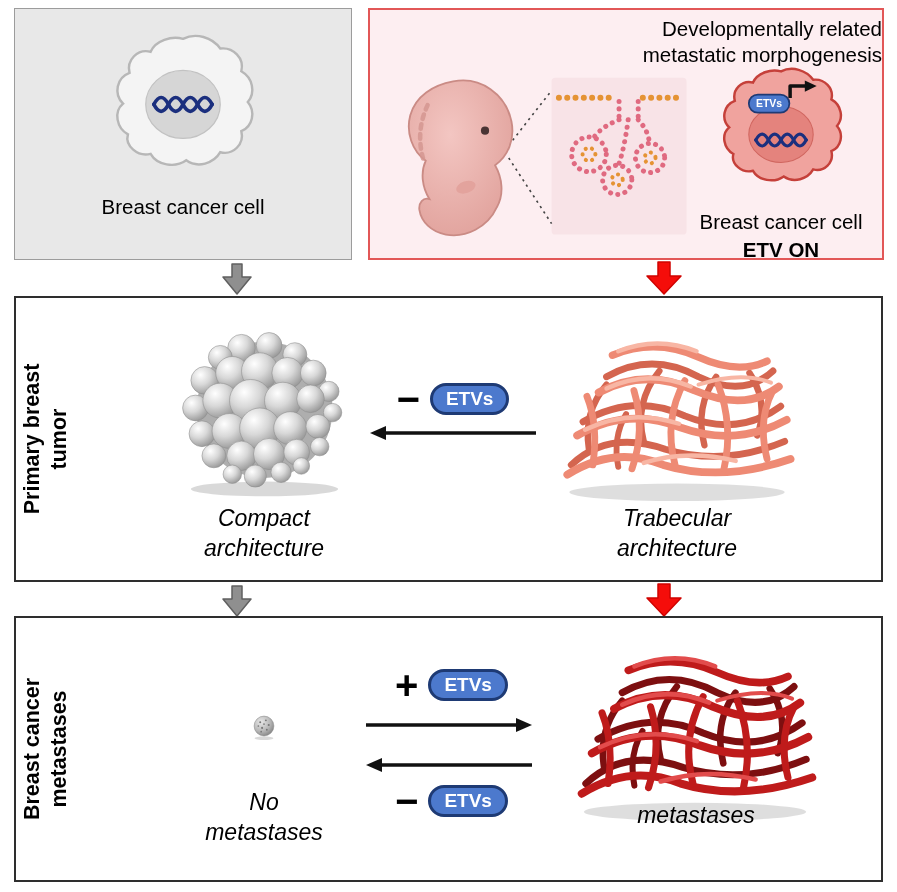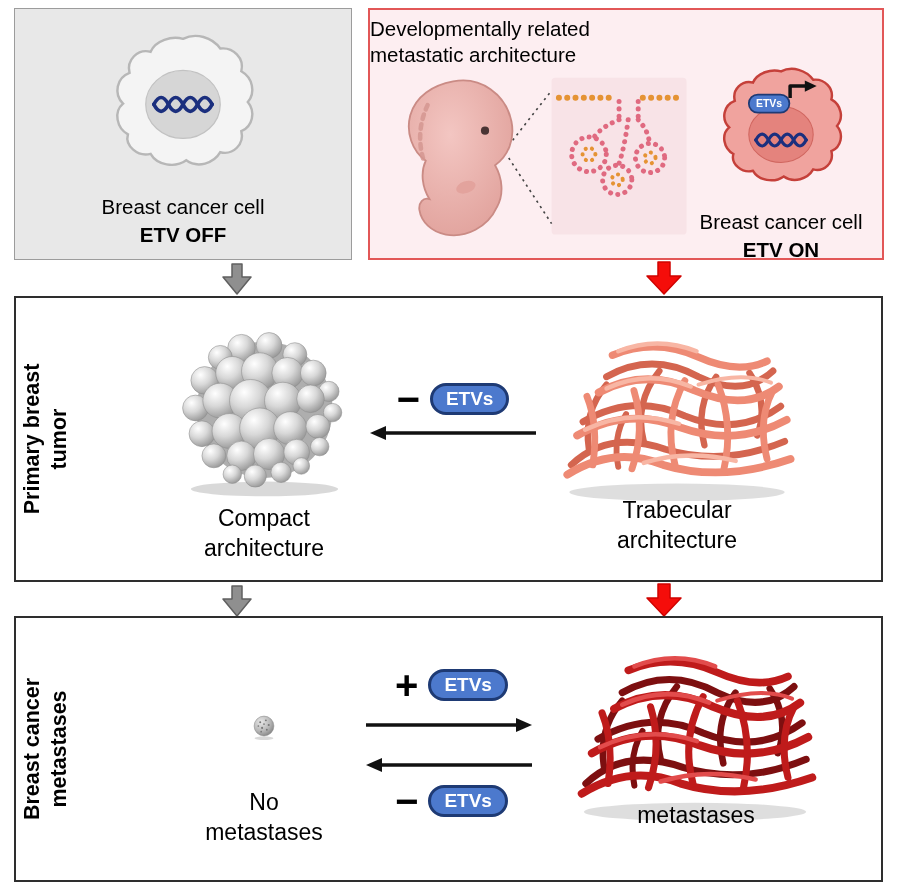--- a/index.html
+++ b/index.html
@@ -6,37 +6,37 @@
   .page{position:relative;width:897px;height:892px;background:#fff;
         font-family:"Liberation Sans",sans-serif;color:#000;overflow:hidden;}
   text{font-family:"Liberation Sans",sans-serif;}
 
   
   .panel-off{position:absolute;left:14px;top:8px;width:338px;height:252px;
              background:#e8e8e8;border:1.5px solid #9c9c9c;box-sizing:border-box;
              display:flex;flex-direction:column;align-items:center;}
   .panel-on{position:absolute;left:368px;top:8px;width:516px;height:252px;
             background:#fdeef1;border:2px solid #e25757;box-sizing:border-box;}
-  .ptitle{position:absolute;top:6px;left:0;right:0;text-align:left;
+  .ptitle{position:absolute;top:6px;left:0;right:0;text-align:right;
           font-size:20.5px;line-height:1.28;}
   .pcap{font-size:20.5px;line-height:1.38;text-align:center;}
   .pcap .state{font-weight:bold;}
   .cell-col{position:absolute;right:12px;top:46px;width:178px;text-align:center;}
   .illus{position:absolute;left:12px;top:56px;}
 
   
   .secbox{position:absolute;left:14px;width:869px;background:#fff;
           border:2px solid #2e2e2e;box-sizing:border-box;}
   .box-primary{top:296px;height:286px;}
   .box-meta{top:616px;height:266px;}
   .side-label{position:absolute;left:30px;top:50%;
               transform:translate(-50%,-50%) rotate(-90deg);
               text-align:center;font-weight:bold;font-size:21.5px;
               line-height:1.25;white-space:nowrap;}
-  .cap{position:absolute;text-align:center;font-size:23px;line-height:1.32;}
+  .cap{position:absolute;text-align:center;font-size:23px;line-height:1.32;font-style:italic;}
 
   
   .ctrl-row{position:absolute;display:flex;align-items:center;
             justify-content:center;gap:10px;}
   .sign{font-size:40px;font-weight:900;line-height:0.85;}
   .pill{display:inline-block;background:#4c79cd;border:3px solid #1e3a74;
         border-radius:16px;color:#fff;font-weight:bold;font-size:19px;
         padding:2px 13px;line-height:1.15;}
   .abs{position:absolute;}
 
@@ -101,28 +101,27 @@
   </svg>
 
   <div class="panel-off">
     <svg viewBox="0 0 200 200" width="162" height="162" style="margin-top:12px">
       <use href="#cellblob" style="fill:#f4f4f4;stroke:#b7b7b7;stroke-width:3"></use>
       <ellipse cx="100" cy="103" rx="46" ry="42" fill="#d6d6d6" stroke="#c2c2c2" stroke-width="1.5"></ellipse>
       <use href="#dna" x="64" y="103"></use>
     </svg>
     <div class="pcap" style="margin-top:10px">
       <div>Breast cancer cell</div>
-      <div class="state">ETV OFF</div>
     </div>
   </div>
 
   <div class="panel-on">
     <div class="ptitle">
       <div>Developmentally related</div>
-      <div>metastatic architecture</div>
+      <div>metastatic morphogenesis</div>
     </div>
 
     <svg class="illus" viewBox="0 0 340 200" width="310" height="184">
       <rect x="186" y="12" width="148" height="172" rx="4" fill="#f8e3e7"></rect>
       <line x1="139" y1="86" x2="186" y2="26" stroke="#444" stroke-width="1.8" stroke-dasharray="2.5 4.5"></line>
       <line x1="139" y1="100" x2="186" y2="172" stroke="#444" stroke-width="1.8" stroke-dasharray="2.5 4.5"></line>
       <g>
         <path d="M78,16 C108,10 136,30 142,60 C146,80 138,98 124,108 C132,122 134,140 126,154 C116,176 92,188 70,184 C54,181 43,170 41,157 C40,149 45,143 52,145 C44,132 42,116 48,103 C33,92 26,72 31,53 C37,32 56,20 78,16 Z" fill="url(#emb)" stroke="#ca8b85" stroke-width="2"></path>
         <path d="M50,42 Q36,72 46,104" fill="none" stroke="#d59790" stroke-width="5" stroke-dasharray="5 6" stroke-linecap="round" opacity="0.85"></path>
         <ellipse cx="92" cy="132" rx="11" ry="6.5" fill="#e3a39d" transform="rotate(-18 92 132)"></ellipse>
@@ -216,21 +215,21 @@
       </g>
     </svg>
     <div class="cap" style="left:128px;top:205px;width:240px">
       <div>Compact</div>
       <div>architecture</div>
     </div>
 
     <svg class="abs net-salmon" style="left:520px;top:22px" viewBox="0 0 260 190" width="282" height="186">
       <use href="#net"></use>
     </svg>
-    <div class="cap" style="left:525px;top:197px;width:272px">
+    <div class="cap" style="left:525px;top:205px;width:272px">
       <div>Trabecular</div>
       <div>architecture</div>
     </div>
 
     <div class="ctrl-row" style="left:352px;top:84px;width:170px">
       <span class="sign">−</span>
       <span class="pill">ETVs</span>
     </div>
     <svg class="abs" style="left:352px;top:126px" width="170" height="18" viewBox="0 0 170 18">
       <line x1="168" y1="9" x2="17" y2="9" stroke="#111" stroke-width="3.6"></line>

